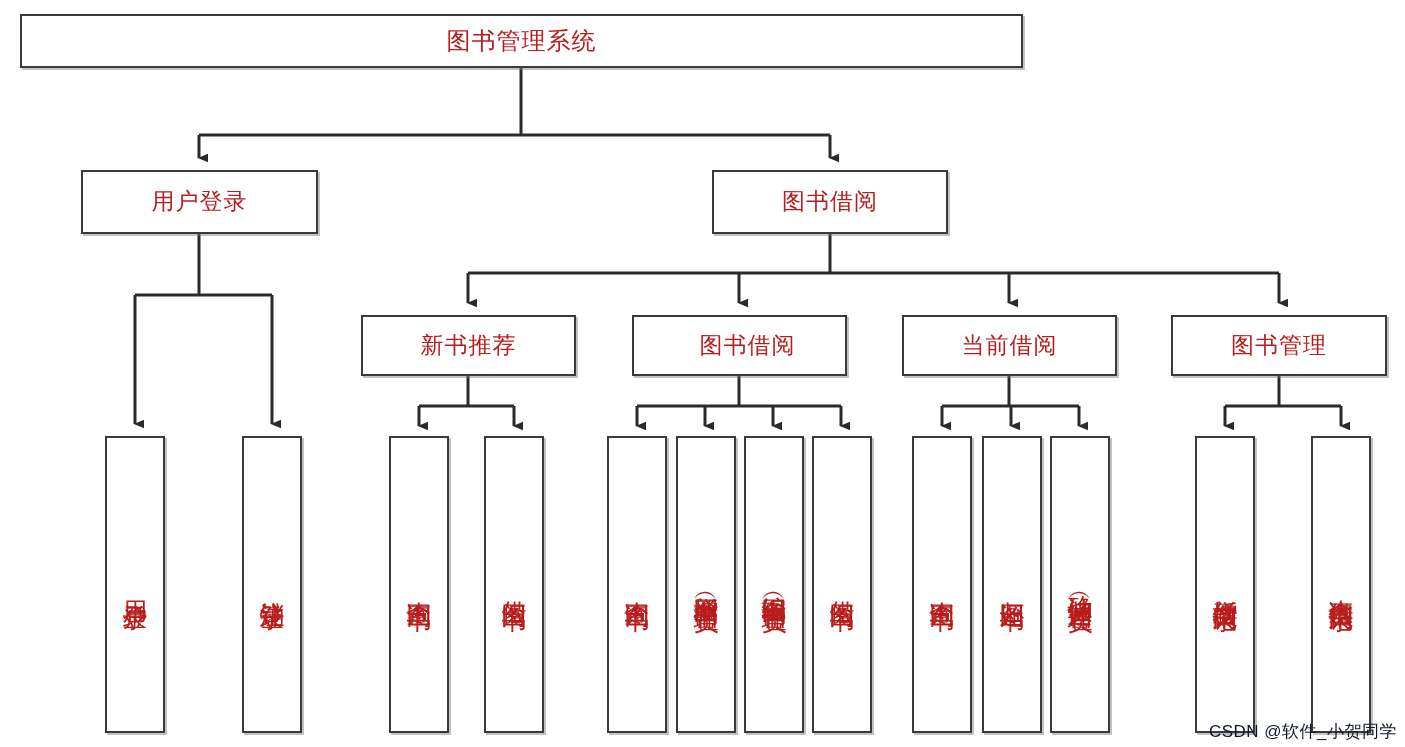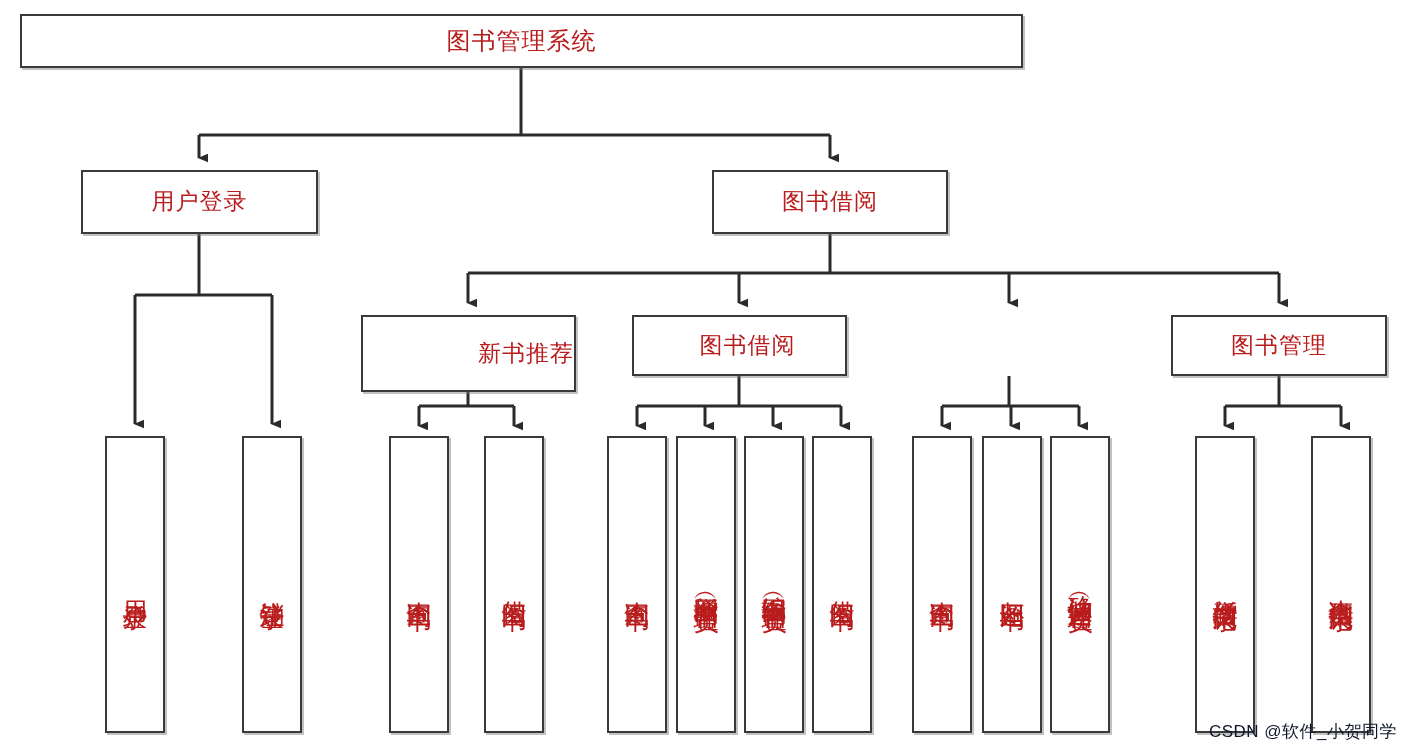--- a/index.html
+++ b/index.html
@@ -137,28 +137,31 @@
   </div>
 
   <div class="node horiz shadowed" style="left:81px; top:170px; width:237px; height:64px;">
     <span class="label">用户登录</span>
   </div>
 
   <div class="node horiz shadowed" style="left:712px; top:170px; width:236px; height:64px;">
     <span class="label">图书借阅</span>
   </div>
 
-  <div class="node horiz shadowed" style="left:361px; top:315px; width:215px; height:77px;justify-content:flex-end;">
+  <div class="node horiz shadowed" style="left:361px; top:315px; width:215px; height:61px;">
     <span class="label">新书推荐</span>
   </div>
 
   <div class="node horiz shadowed" style="left:632px; top:315px; width:215px; height:61px;padding-left:16px;">
     <span class="label">图书借阅</span>
   </div>
 
+  <div class="node horiz shadowed" style="left:902px; top:315px; width:215px; height:61px;">
+    <span class="label">当前借阅</span>
+  </div>
 
   <div class="node horiz shadowed" style="left:1171px; top:315px; width:216px; height:61px;">
     <span class="label">图书管理</span>
   </div>
 
   <div class="node vert shadowed" style="left:105px; top:436px; width:60px; height:297px;">
     <span class="label">用户登录</span>
   </div>
 
   <div class="node vert shadowed" style="left:242px; top:436px; width:60px; height:297px;">

